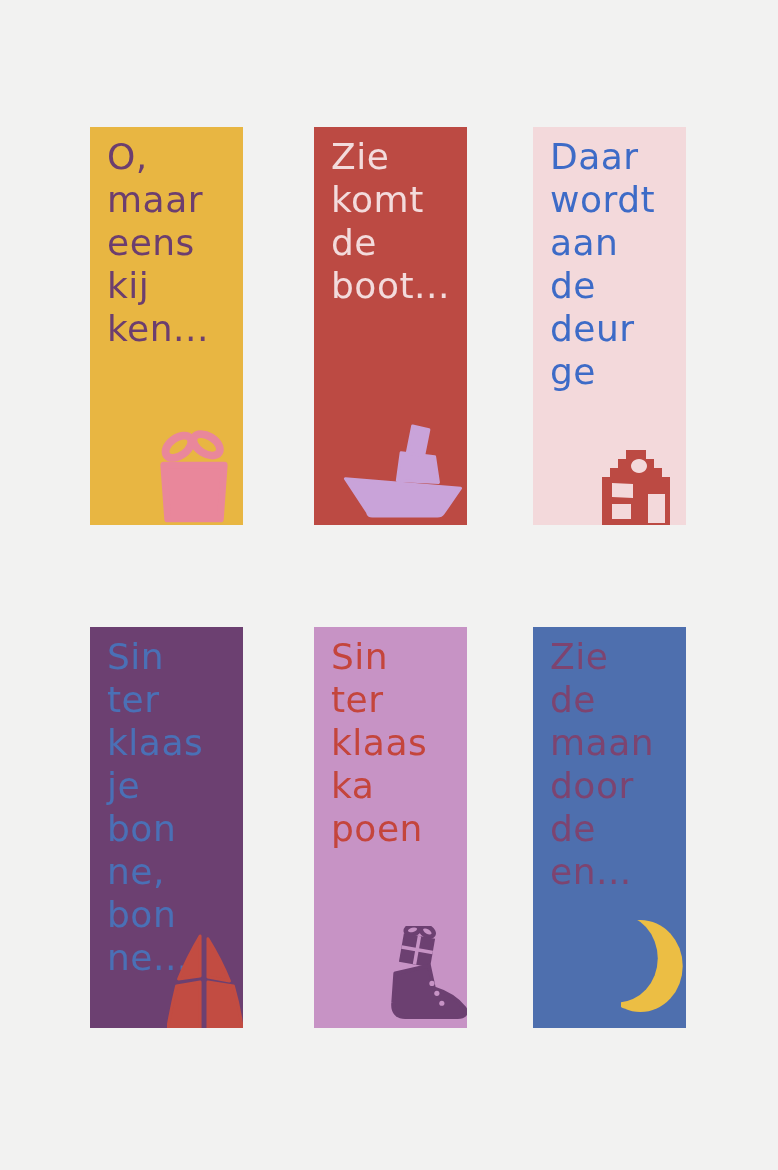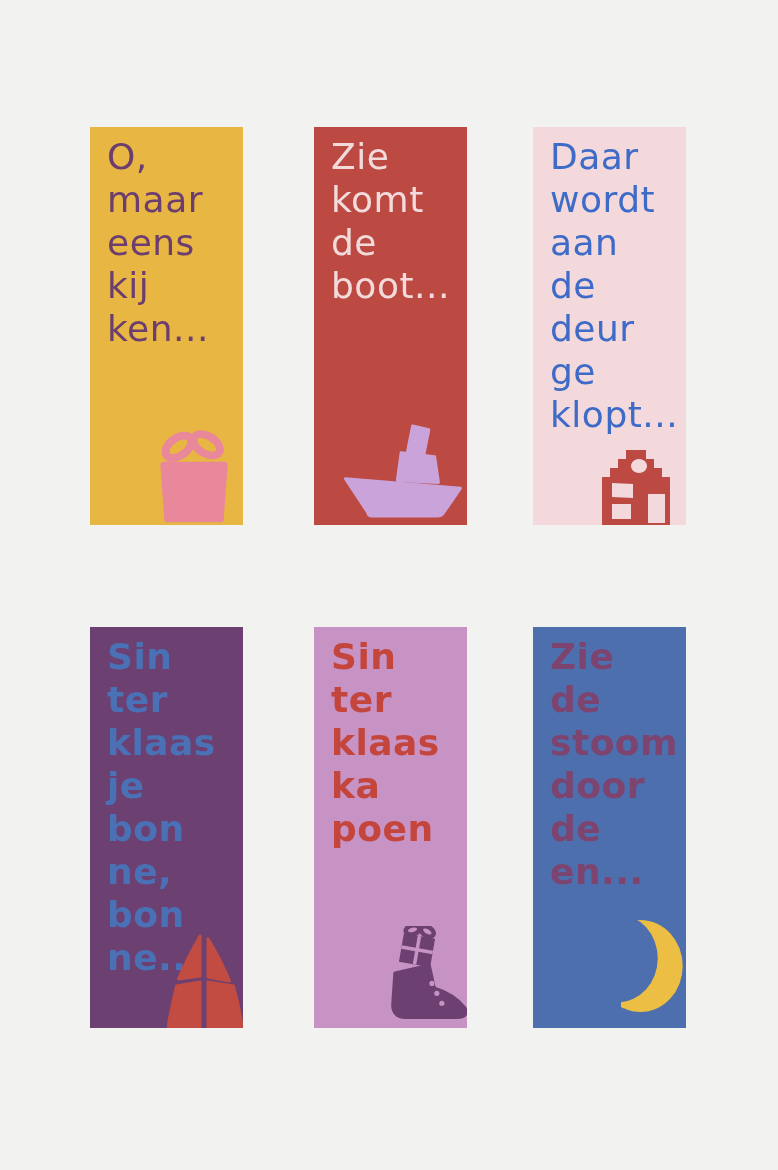--- a/index.html
+++ b/index.html
@@ -9,21 +9,21 @@
     position:relative;overflow:hidden;
   }
   .poster{position:absolute;inset:0;}
   .card{
     position:absolute;
     width:153px;height:398px;
     background:var(--bg);
     color:var(--fg);
     overflow:hidden;
   }
-  .card.r2{height:401px;font-weight:bold;}
+  .card.r2{height:401px;}
   .c1{left:90px;top:127px;}
   .c2{left:314px;top:127px;}
   .c3{left:533px;top:127px;}
   .c4{left:90px;top:627px;}
   .c5{left:314px;top:627px;}
   .c6{left:533px;top:627px;}
   .lyrics{
     padding:8px 8px 0 17px;
     font-size:36px;
     line-height:43px;
@@ -73,21 +73,20 @@
   </div>
 
   <div class="card c3" style="--bg: #F3D9DB; --fg: #3D6BC7; --icon: #BC4A43;">
     <div class="lyrics">
       <div class="line">Daar</div>
       <div class="line">wordt</div>
       <div class="line">aan</div>
       <div class="line">de</div>
       <div class="line">deur</div>
       <div class="line">ge</div>
-      <div class="line">klopt...</div>
     </div>
     <svg class="icon house-icon" viewBox="0 0 74 86">
       <path fill-rule="evenodd" fill="currentColor" d="M3,86 L3,38 L11,38 L11,29 L19,29 L19,20 L27,20 L27,11 L47,11 L47,20 L55,20 L55,29 L63,29 L63,38 L71,38 L71,86 Z
            M40,20 a8,7 0 1 0 0.01,0 Z
            M13,44 L34,45 L34,59 L13,58 Z
            M13,65 L32,65 L32,80 L13,80 Z
            M49,55 L66,55 L66,84 L49,84 Z"></path>
     </svg>
   </div>
 
@@ -132,21 +131,21 @@
       <circle cx="53" cy="58" r="2.6" fill="var(--bg)"></circle>
       <circle cx="58" cy="68" r="2.6" fill="var(--bg)"></circle>
       <circle cx="63" cy="78" r="2.6" fill="var(--bg)"></circle>
     </svg>
   </div>
 
   <div class="card c6 r2" style="--bg: #4E6FAE; --fg: #7D4470; --icon: #ECBE44;">
     <div class="lyrics">
       <div class="line">Zie</div>
       <div class="line">de</div>
-      <div class="line">stoom</div>
+      <div class="line">maan</div>
       <div class="line">door</div>
       <div class="line">de</div>
       <div class="line">en...</div>
     </div>
     <svg class="icon moon-icon" viewBox="0 0 64 100">
       <defs>
         <mask id="moon-cut">
           <rect x="-30" y="-10" width="124" height="120" fill="#fff"></rect>
           <ellipse cx="-4" cy="42" rx="42" ry="46" fill="#000"></ellipse>
         </mask>

